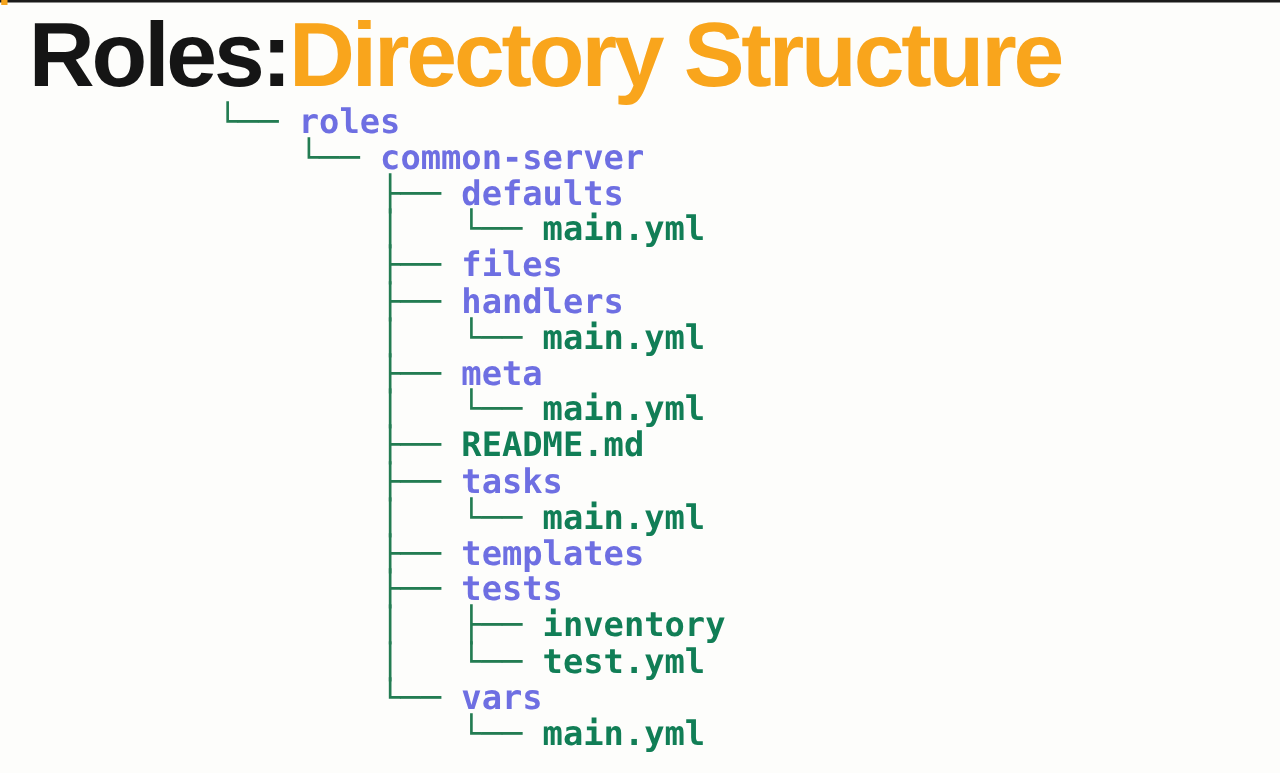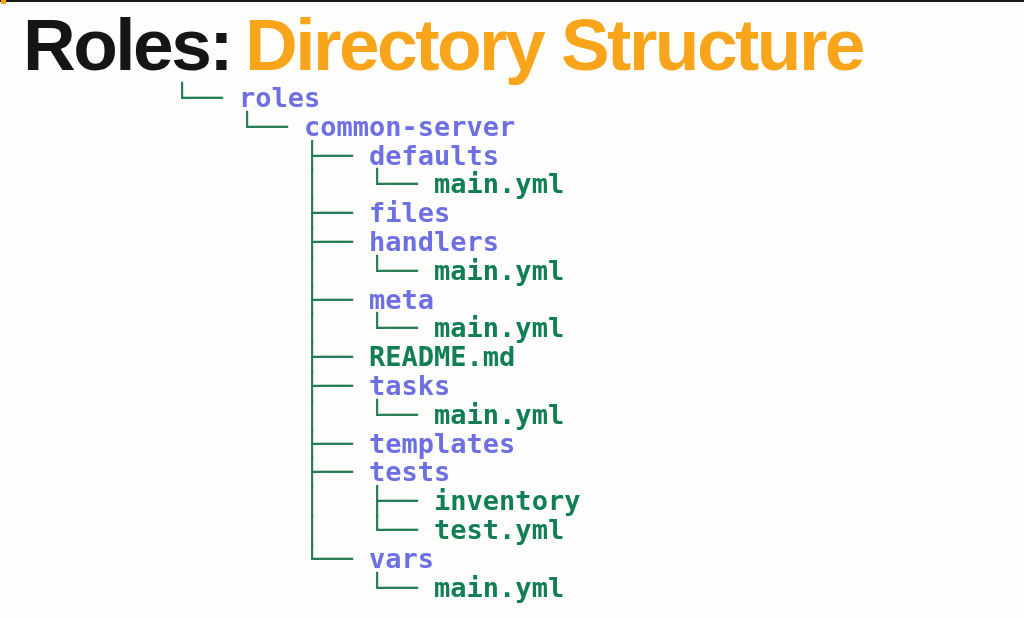--- a/index.html
+++ b/index.html
@@ -37,21 +37,20 @@
     margin: 0;
     font-size: 73px;
     line-height: 1.05;
     font-weight: bold;
     letter-spacing: -2.5px;
     white-space: nowrap;
     color: var(--title-prefix, #151515);
   }
   .title .highlight {
     color: var(--title-highlight, #F9A51C);
-    margin-left: 14px;
   }
   .tree {
     position: absolute;
     left: 174px;
     top: 84px;
     margin: 0;
     font-family: "DejaVu Sans Mono", monospace;
     font-size: 27px;
     font-weight: bold;
     line-height: 28.8px;

